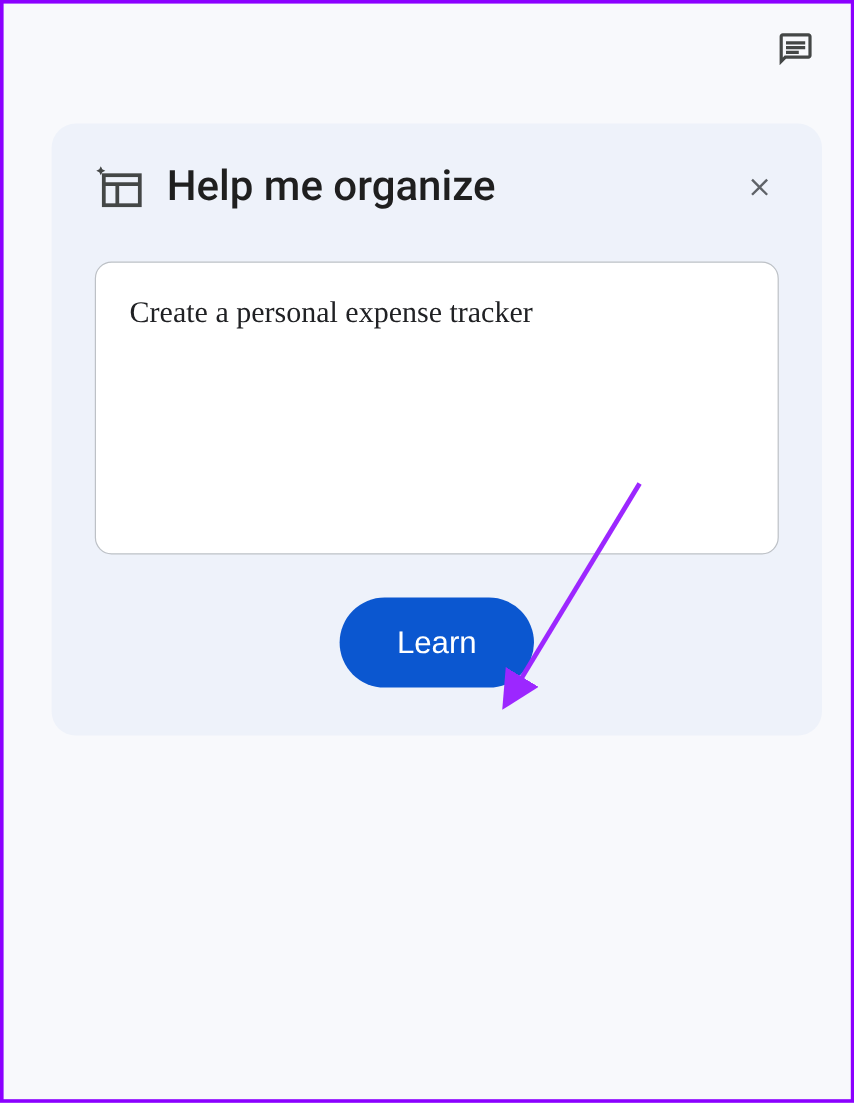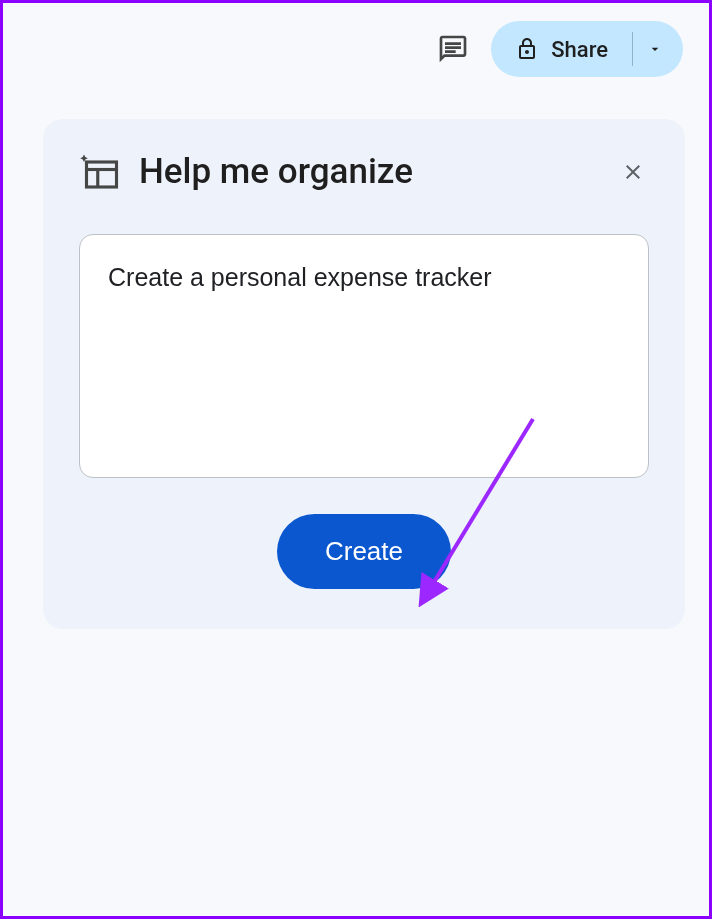--- a/index.html
+++ b/index.html
@@ -113,21 +113,21 @@
       border-radius: 14px;
       padding: 28px 28px;
       min-height: 244px;
     }
     .prompt-text {
       font-size: 25px;
       color: #202124;
       border: none;
       outline: none;
       width: 100%;
-      font-family: Liberation Sans, sans-serif;
+      font-family: Liberation Serif, serif;
       resize: none;
     }
     .create-btn {
       display: block;
       margin: 36px auto 0 auto;
       background: #0b57d0;
       color: #fff;
       font-size: 26px;
       font-weight: 500;
       border: none;
@@ -155,34 +155,20 @@
     }
   </style>
 </head>
 <body>
 
 <div class="toolbar">
   <div class="comment-icon-btn">
     <svg width="32" height="32" viewBox="0 0 24 24" fill="#444746">
       <path d="M20 2H4c-1.1 0-2 .9-2 2v18l4-4h14c1.1 0 2-.9 2-2V4c0-1.1-.9-2-2-2zm0 14H5.17L4 17.17V4h16v12zM6 7h12v2H6zm0 3h12v2H6zm0 3h8v2H6z"></path>
     </svg>
-  </div>
-  <div class="share-button">
-    <div class="share-main">
-      <svg width="24" height="24" viewBox="0 0 24 24" fill="#1f1f1f">
-        <path d="M18 8h-1V6c0-2.76-2.24-5-5-5S7 3.24 7 6v2H6c-1.1 0-2 .9-2 2v10c0 1.1.9 2 2 2h12c1.1 0 2-.9 2-2V10c0-1.1-.9-2-2-2zM9 6c0-1.66 1.34-3 3-3s3 1.34 3 3v2H9V6zm9 14H6V10h12v10zm-6-3c1.1 0 2-.9 2-2s-.9-2-2-2-2 .9-2 2 .9 2 2 2z"></path>
-      </svg>
-      <span class="share-label">Share</span>
-    </div>
-    <div class="share-divider"></div>
-    <div class="share-dropdown">
-      <svg width="16" height="16" viewBox="0 0 24 24" fill="#1f1f1f">
-        <path d="M7 10l5 5 5-5z"></path>
-      </svg>
-    </div>
   </div>
   <div class="avatar-clip">
     
   </div>
 </div>
 
 <div class="panel">
   <div class="panel-header">
     <div class="panel-title-group">
       <svg width="40" height="40" viewBox="0 0 32 32" fill="none">
@@ -198,21 +184,21 @@
         <path d="M19 6.41L17.59 5 12 10.59 6.41 5 5 6.41 10.59 12 5 17.59 6.41 19 12 13.41 17.59 19 19 17.59 13.41 12z"></path>
       </svg>
     </div>
   </div>
 
 
   <div class="prompt-box">
     <div class="prompt-text" contenteditable="true" style="">Create a personal expense tracker</div>
   </div>
 
-  <button class="create-btn">Create</button>
+  <button class="create-btn">Learn</button>
 
   <svg class="arrow-annotation" style="left:370px; top:290px;" width="140" height="200" viewBox="0 0 140 200">
     <defs>
       <marker id="arrowhead" markerWidth="8" markerHeight="8" refX="2" refY="4" orient="auto">
         <polygon points="0 0, 8 4, 0 8" fill="#9c27ff"></polygon>
       </marker>
     </defs>
     <line x1="120" y1="10" x2="18" y2="178" stroke="#9c27ff" stroke-width="4" marker-end="url(#arrowhead)"></line>
   </svg>
 

